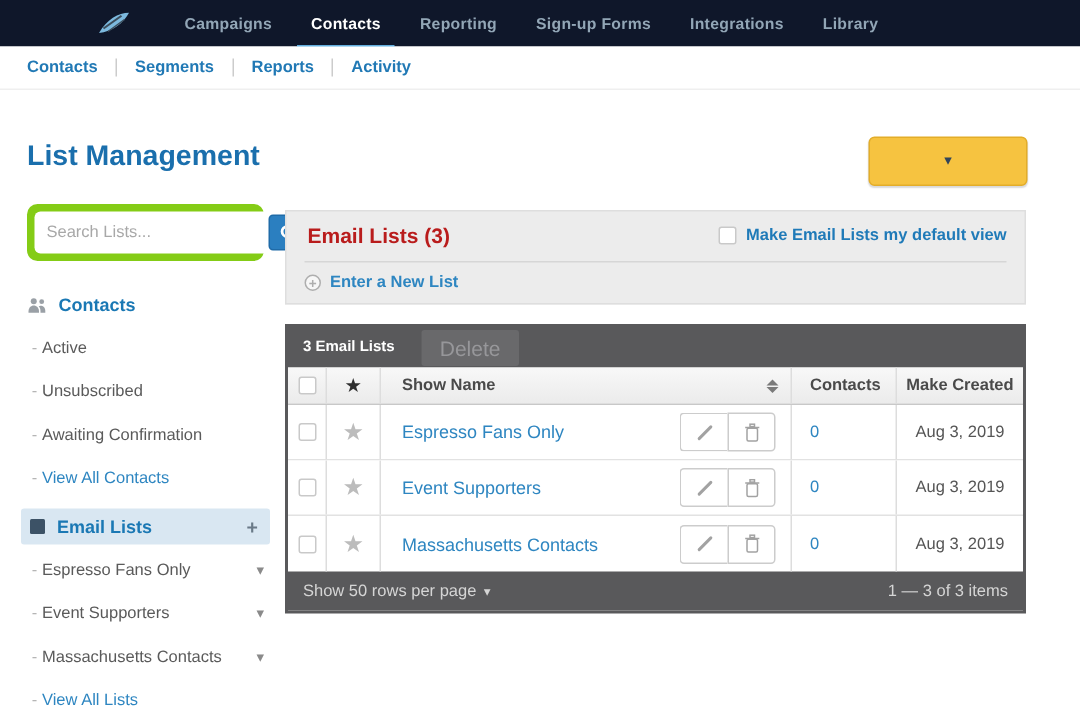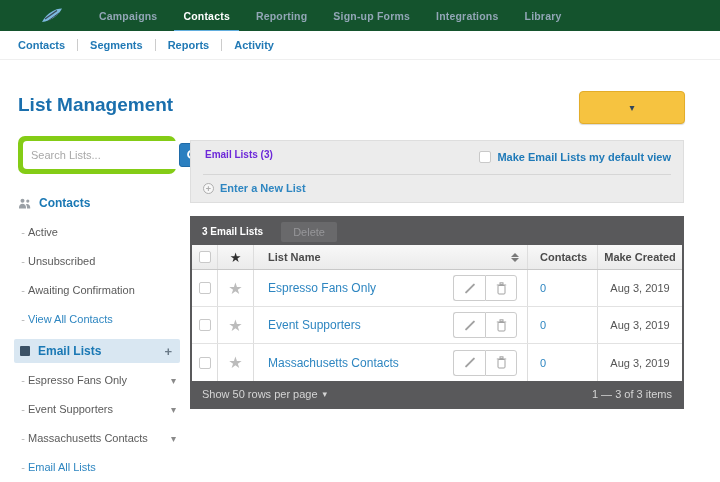--- a/index.html
+++ b/index.html
@@ -1,20 +1,20 @@
 <!DOCTYPE html>
 <html><head>
 <meta charset="utf-8">
 <style>
   html,body{margin:0;padding:0;background:#fff;}
   *{box-sizing:border-box;font-family:"Liberation Sans","DejaVu Sans",sans-serif;}
   .screen{position:relative;width:720px;height:482px;background:#fff;overflow:hidden;}
 
   
-  .topnav{position:absolute;top:0;left:0;width:720px;height:31px;background:#14532d;display:flex;align-items:center;}
+  .topnav{position:absolute;top:0;left:0;width:720px;height:31px;background:#0f172a;display:flex;align-items:center;padding-left:24px;}
   .logo{margin-left:40px;display:flex;align-items:center;cursor:pointer;}
   .topnav-items{display:flex;align-items:center;margin-left:22px;height:100%;}
   .topnav-item{position:relative;color:#92a6b6;font-size:10.5px;font-weight:bold;letter-spacing:.2px;padding:0 13px;height:100%;display:flex;align-items:center;cursor:pointer;text-decoration:none;}
   .topnav-item.active{color:#fff;}
   .topnav-item.active::after{content:"";position:absolute;left:4px;right:4px;bottom:-4px;height:5px;background:#62aede;border-radius:0 0 3px 3px;}
 
   
   .subnav{position:absolute;top:31px;left:0;width:720px;height:29px;background:#fff;border-bottom:1px solid #efefef;display:flex;align-items:center;padding-left:18px;}
   .subnav a{color:#2179b5;font-size:11px;font-weight:bold;text-decoration:none;cursor:pointer;}
   .subnav .sep{width:1px;height:12px;background:#ccc;margin:0 12px;}
@@ -39,32 +39,32 @@
   .sb-header .hicon{margin-left:4px;margin-right:8px;display:flex;align-items:center;}
   .sb-link{color:#2e86c1;cursor:pointer;}
   .sb-box{height:24px;background:#d9e7f2;border-radius:2px;display:flex;align-items:center;margin-bottom:8px;padding:0 8px 0 6px;}
   .sb-box .sqicon{width:10px;height:10px;background:#3c5266;border-radius:1px;margin-right:8px;}
   .sb-box .plus{margin-left:auto;color:#6a7a88;font-size:13px;font-weight:bold;cursor:pointer;}
   .sb-caret{margin-left:auto;color:#8a8a8a;font-size:10px;cursor:pointer;padding:2px 4px;}
   .sb-label{cursor:pointer;}
 
   
   .panel{position:absolute;left:190px;top:140px;width:494px;height:63px;background:#ececec;border:1px solid #dedede;}
-  .panel-title{position:absolute;left:14px;top:8px;font-size:10px;font-weight:bold;color:#6d28d9;}
+  .panel-title{position:absolute;left:14px;top:8px;font-size:14px;font-weight:bold;color:#b91c1c;}
   .panel-default{position:absolute;right:12px;top:10px;display:flex;align-items:center;gap:6px;font-size:11px;font-weight:bold;color:#1f7ab8;}
   .panel-divider{position:absolute;left:12px;right:12px;top:33px;border-top:1px solid #d6d6d6;}
   .new-list{position:absolute;left:12px;top:41px;display:flex;align-items:center;gap:6px;font-size:11px;font-weight:bold;color:#2e86c1;cursor:pointer;}
   .circle-plus{width:11px;height:11px;border:1px solid #aeaeae;border-radius:50%;color:#aeaeae;font-size:9px;line-height:10px;text-align:center;background:#f7f7f7;}
   .checkbox{width:12px;height:12px;background:#fff;border:1px solid #c9c9c9;border-radius:2px;display:inline-block;cursor:pointer;}
 
   
   .table{position:absolute;left:190px;top:216px;width:494px;border:2px solid #59595b;background:#fff;}
   .t-toolbar{height:27px;background:#59595b;display:flex;align-items:center;padding:0 10px;gap:18px;}
   .t-count{color:#fff;font-size:10px;font-weight:bold;}
-  .t-delete{background:#69696b;color:#97979a;border:none;border-radius:2px;font-size:11px;padding:4px 12px;cursor:pointer;}
+  .t-delete{background:#69696b;color:#97979a;border:none;border-radius:2px;font-size:14px;padding:4px 12px;cursor:pointer;}
   .t-row{display:flex;align-items:stretch;}
   .t-head{height:25px;background:linear-gradient(#f8f8f8,#ebebeb);border-bottom:1px solid #c8c8c8;font-size:11px;font-weight:bold;color:#4a4a4a;}
   .t-body{height:37px;background:#fff;border-bottom:1px solid #e2e2e2;font-size:11px;color:#555;}
   .cell{display:flex;align-items:center;border-right:1px solid #ddd;}
   .cell:last-child{border-right:none;}
   .col-check{width:26px;justify-content:center;}
   .col-star{width:36px;justify-content:center;}
   .col-name{flex:1;padding-left:14px;}
   .col-contacts{width:70px;padding-left:12px;}
   .col-date{width:84px;justify-content:center;}
@@ -180,21 +180,21 @@
       <span class="sb-label">Event Supporters</span>
       <span class="sb-caret">▾</span>
     </div>
     <div class="sb-row">
       <span class="dash">-</span>
       <span class="sb-label">Massachusetts Contacts</span>
       <span class="sb-caret">▾</span>
     </div>
     <div class="sb-row">
       <span class="dash">-</span>
-      <span class="sb-label sb-link">Email All Lists</span>
+      <span class="sb-label sb-link">View All Lists</span>
     </div>
   </aside>
 
   <section class="panel">
     <div class="panel-title">Email Lists (3)</div>
     <div class="panel-default">
       <span class="checkbox"></span>
       <span>Make Email Lists my default view</span>
     </div>
     <div class="panel-divider"></div>
@@ -211,21 +211,21 @@
     </div>
 
     <div class="t-row t-head">
       <div class="cell col-check">
           <span class="checkbox"></span>
         </div>
       <div class="cell col-star">
           <span class="star-head">★</span>
         </div>
       <div class="cell col-name">
-        <span>List Name</span>
+        <span>Show Name</span>
         <span class="sorter">
             <i class="tri-up"></i>
             <i class="tri-down"></i>
           </span>
       </div>
       <div class="cell col-contacts">
           <span>Contacts</span>
         </div>
       <div class="cell col-date">
           <span>Make Created</span>

